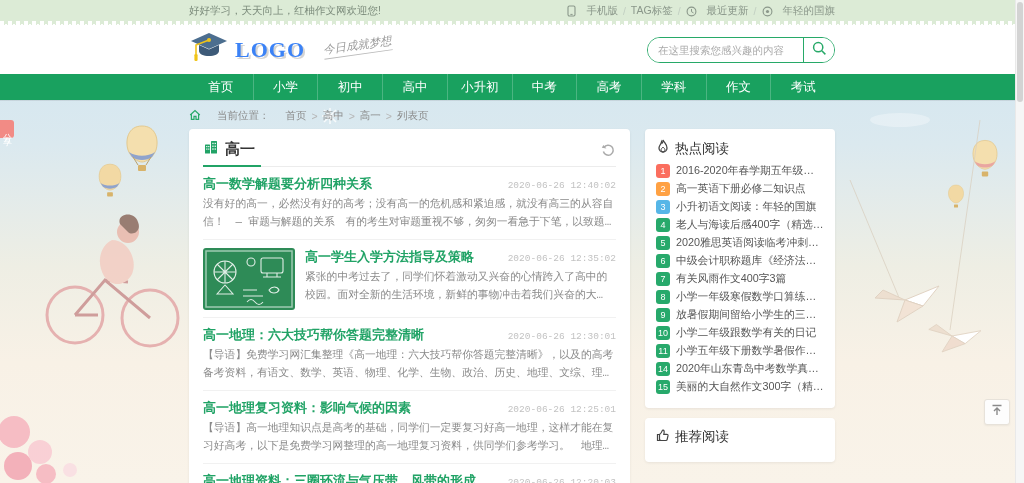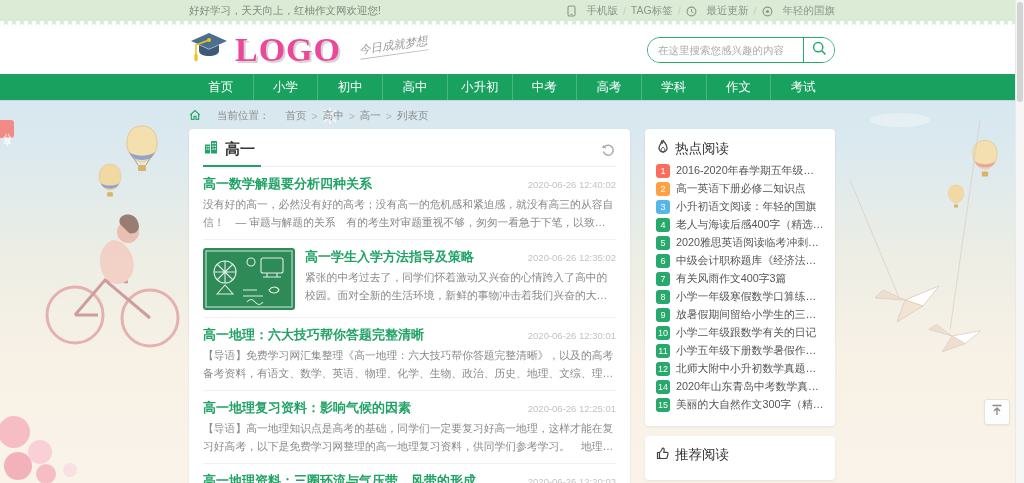--- a/index.html
+++ b/index.html
@@ -22,22 +22,22 @@
   .toplink { display:inline-flex; align-items:center; gap:10px; cursor:pointer; }
   .toplink svg { display:block; }
   .zigzag { position:relative; z-index:5; height:4px; margin-top:-1px;
             background:linear-gradient(-135deg,#dcebd6 3px,transparent 0) 0 0/8px 4px,
                        linear-gradient(135deg,#dcebd6 3px,transparent 0) 4px 0/8px 4px; background-color:#fff; }
 
   
   .header { position:relative; z-index:5; height:49px; background:#fff; }
   .header-inner { display:flex; align-items:center; height:49px; }
   .logo { display:flex; align-items:center; gap:6px; cursor:pointer; }
-  .logo-text { font-family:"Liberation Serif","DejaVu Serif",serif; font-weight:bold; font-size:34px;
-               letter-spacing:1px; color:#ec4899; text-shadow:2px 2px 0 #d4d4d4; line-height:1; }
+  .logo-text { font-family:"Liberation Serif","DejaVu Serif",serif; font-weight:bold; font-size:22px;
+               letter-spacing:1px; color:#3b82f6; text-shadow:2px 2px 0 #d4d4d4; line-height:1; }
   .slogan { margin-left:18px; margin-top:-6px; font-size:11.5px; color:#9a9a9a; font-style:italic;
             transform:rotate(-8deg); border-bottom:1px solid #bbb; padding-bottom:1px; }
   .search-box { margin-left:auto; display:flex; align-items:center; width:188px; height:26px;
                 border:1px solid #27a968; border-radius:14px; overflow:hidden; background:#fff; }
   .search-box input { flex:1; border:0; outline:none; height:100%; padding:0 10px; font-size:10.5px; color:#666;
                       font-family:inherit; }
   .search-box input::placeholder { color:#aaa; }
   .search-btn { width:32px; height:100%; border:0; border-left:1px solid #27a968; background:#fff; cursor:pointer;
                 display:flex; align-items:center; justify-content:center; }
 
@@ -56,21 +56,21 @@
   .columns { display:flex; gap:15px; align-items:flex-start; margin-top:6px; }
 
   .main-card { width:441px; background:#fff; border-radius:4px; box-shadow:0 1px 3px rgba(0,0,0,.07);
                padding:10px 14px 14px; min-height:600px; }
   .sec-head { display:flex; align-items:center; gap:6px; padding-bottom:7px; border-bottom:1px solid #ececec;
               position:relative; }
   .sec-head h2 { font-size:15px; color:#333; font-weight:bold; }
   .sec-head .undo { margin-left:auto; cursor:pointer; display:flex; }
   .sec-underline { position:absolute; left:0; bottom:-1px; width:58px; height:2px; background:#21a366; }
 
-  .article { padding:8px 0 7px; border-bottom:1px solid #f1f1f1; }
+  .article { padding:8px 0 7px; border-bottom:1px solid #f1f1f1;font-family:Liberation Mono, monospace; }
   .article:last-child { border-bottom:0; }
   .a-row { display:flex; justify-content:space-between; align-items:baseline; gap:10px; }
   .a-title { font-size:13px; font-weight:bold; color:#21a366; cursor:pointer; white-space:nowrap; overflow:hidden;
              text-overflow:ellipsis; }
   .a-date { font-size:9.5px; color:#c2c2c2; white-space:nowrap; }
   .a-excerpt { margin-top:3px; font-size:10.8px; color:#8a8a8a; line-height:1.66; display:-webkit-box;
                -webkit-line-clamp:2; -webkit-box-orient:vertical; overflow:hidden; word-break:break-all; }
   .article.with-thumb { display:flex; gap:10px; }
   .a-thumb { flex:0 0 92px; height:62px; border-radius:3px; overflow:hidden; cursor:pointer; }
   .a-body { flex:1; min-width:0; }
@@ -462,24 +462,20 @@
   <li class="side-item">
     <span class="badge" style="background: rgb(39, 169, 107);">10</span>
     <span class="txt">小学二年级跟数学有关的日记</span>
   </li>
 
   <li class="side-item">
     <span class="badge" style="background: rgb(39, 169, 107);">11</span>
     <span class="txt">小学五年级下册数学暑假作业答案【20-61</span>
   </li>
 
-  <li class="side-item">
-    <span class="badge" style="background: rgb(39, 169, 107);">12</span>
-    <span class="txt">北师大附中小升初数学真题汇编</span>
-  </li>
 
 
   <li class="side-item">
     <span class="badge" style="background: rgb(39, 169, 107);">14</span>
     <span class="txt">2020年山东青岛中考数学真题（已公布）</span>
   </li>
 
   <li class="side-item">
     <span class="badge" style="background: rgb(39, 169, 107);">15</span>
     <span class="txt">美丽的大自然作文300字（精选3篇）</span>

